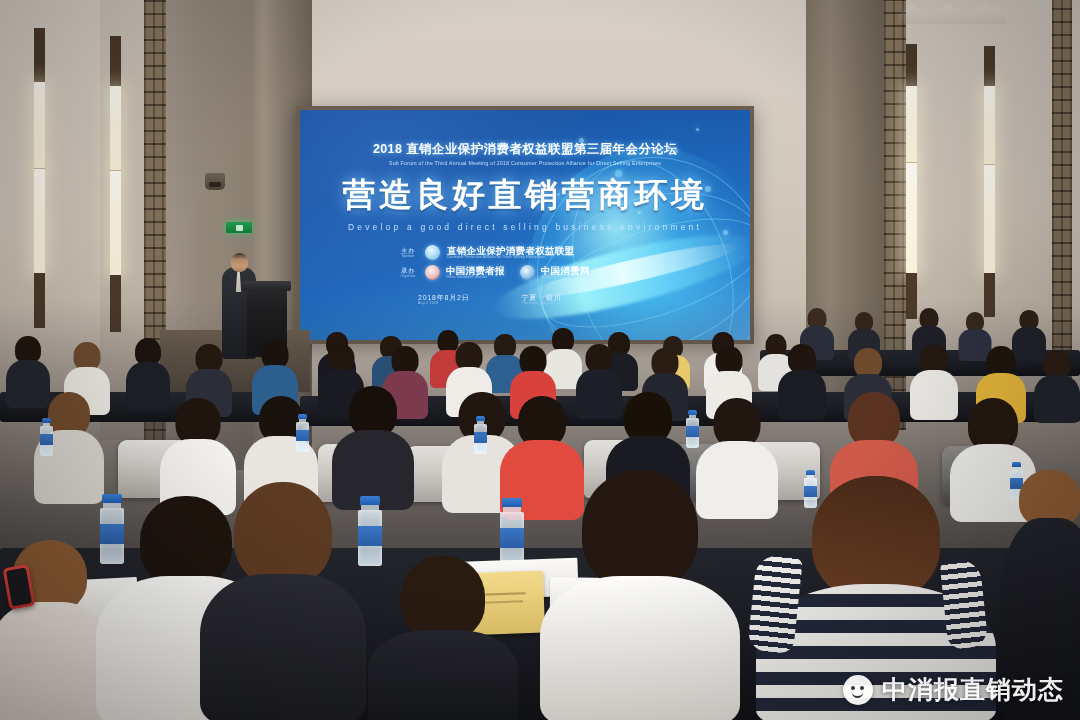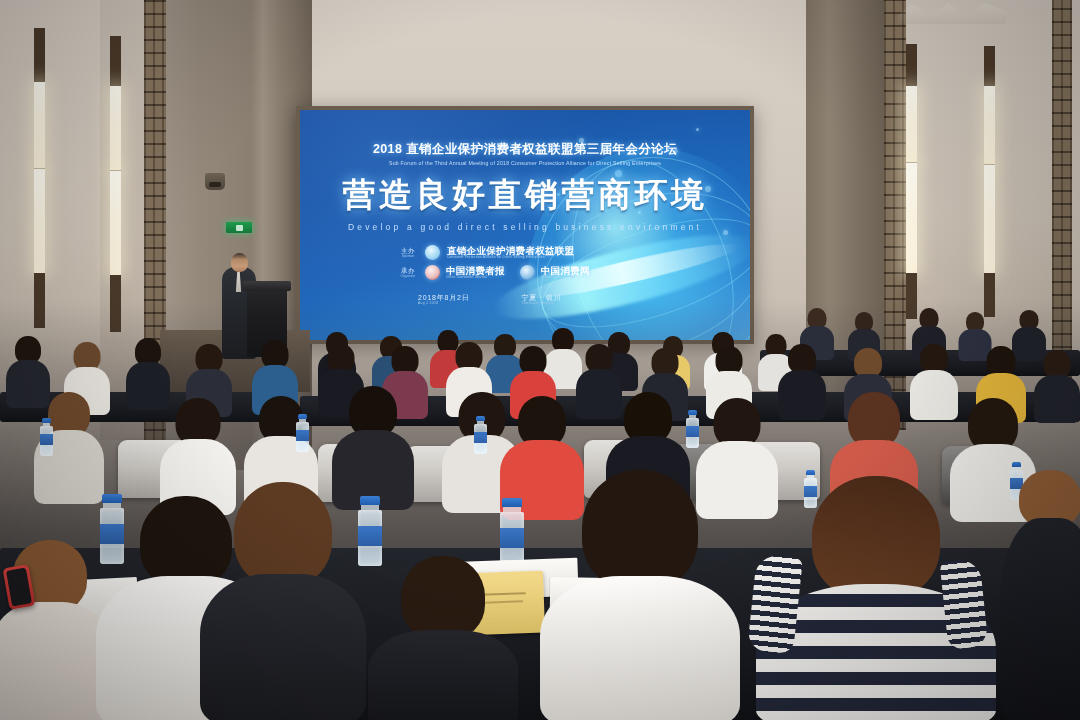--- a/index.html
+++ b/index.html
@@ -719,14 +719,22 @@
     <div class="p-body" style="top:48px;width:100px;height:206px;background:linear-gradient(180deg,#22242c,#131419);"></div>
   </div>
 
   <div class="person" style="left:368px;top:556px;width:150px;height:164px;">
     <div class="p-head" style="top:0;width:84px;height:84px;background:#2a1b11;"></div>
     <div class="p-body" style="top:74px;width:150px;height:100px;background:linear-gradient(180deg,#26272e,#15161b);"></div>
   </div>
 
   <div class="vignette"></div>
 
+  <div class="watermark">
+    <div class="wm-logo">
+      <span class="eye l"></span>
+        <span class="eye r"></span>
+        <span class="mouth"></span>
+    </div>
+    <div class="wm-text">中消报直销动态</div>
+  </div>
 
 </div>
 
 </body></html>

